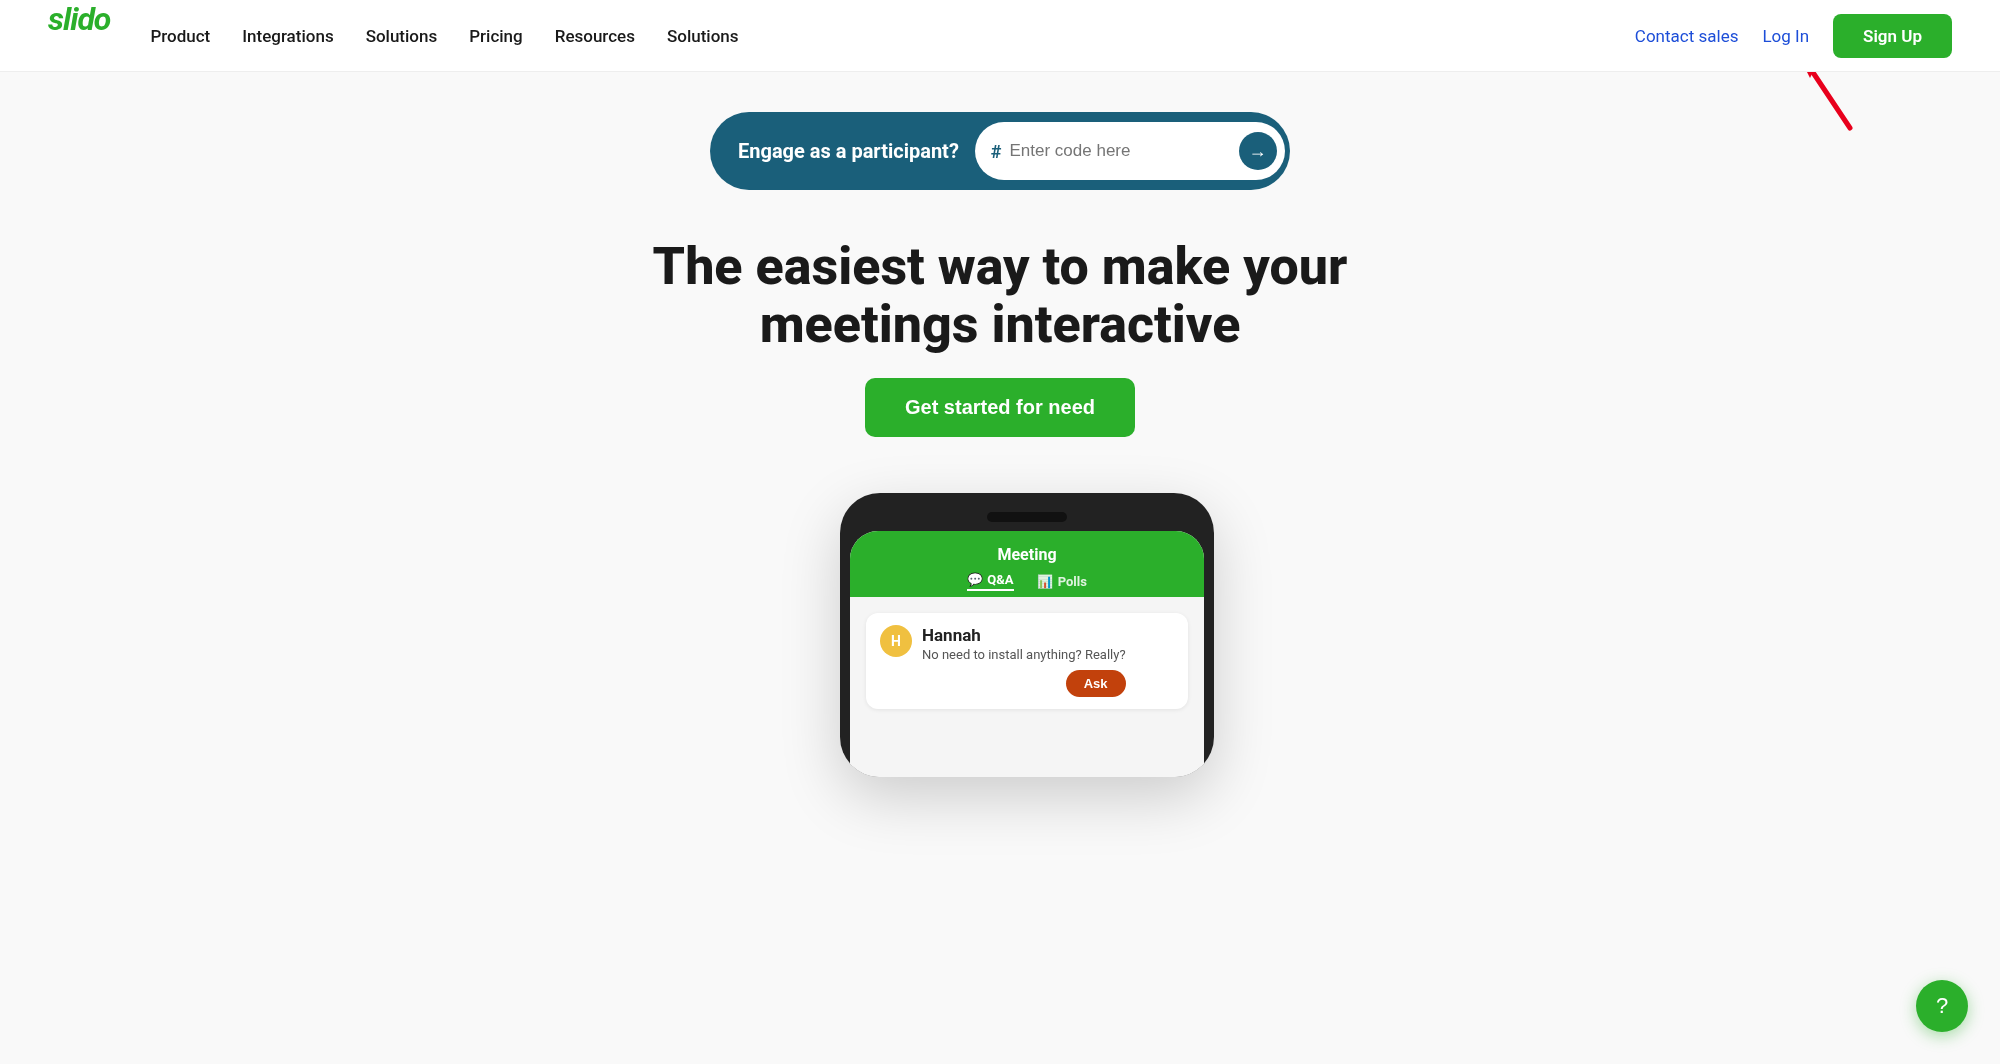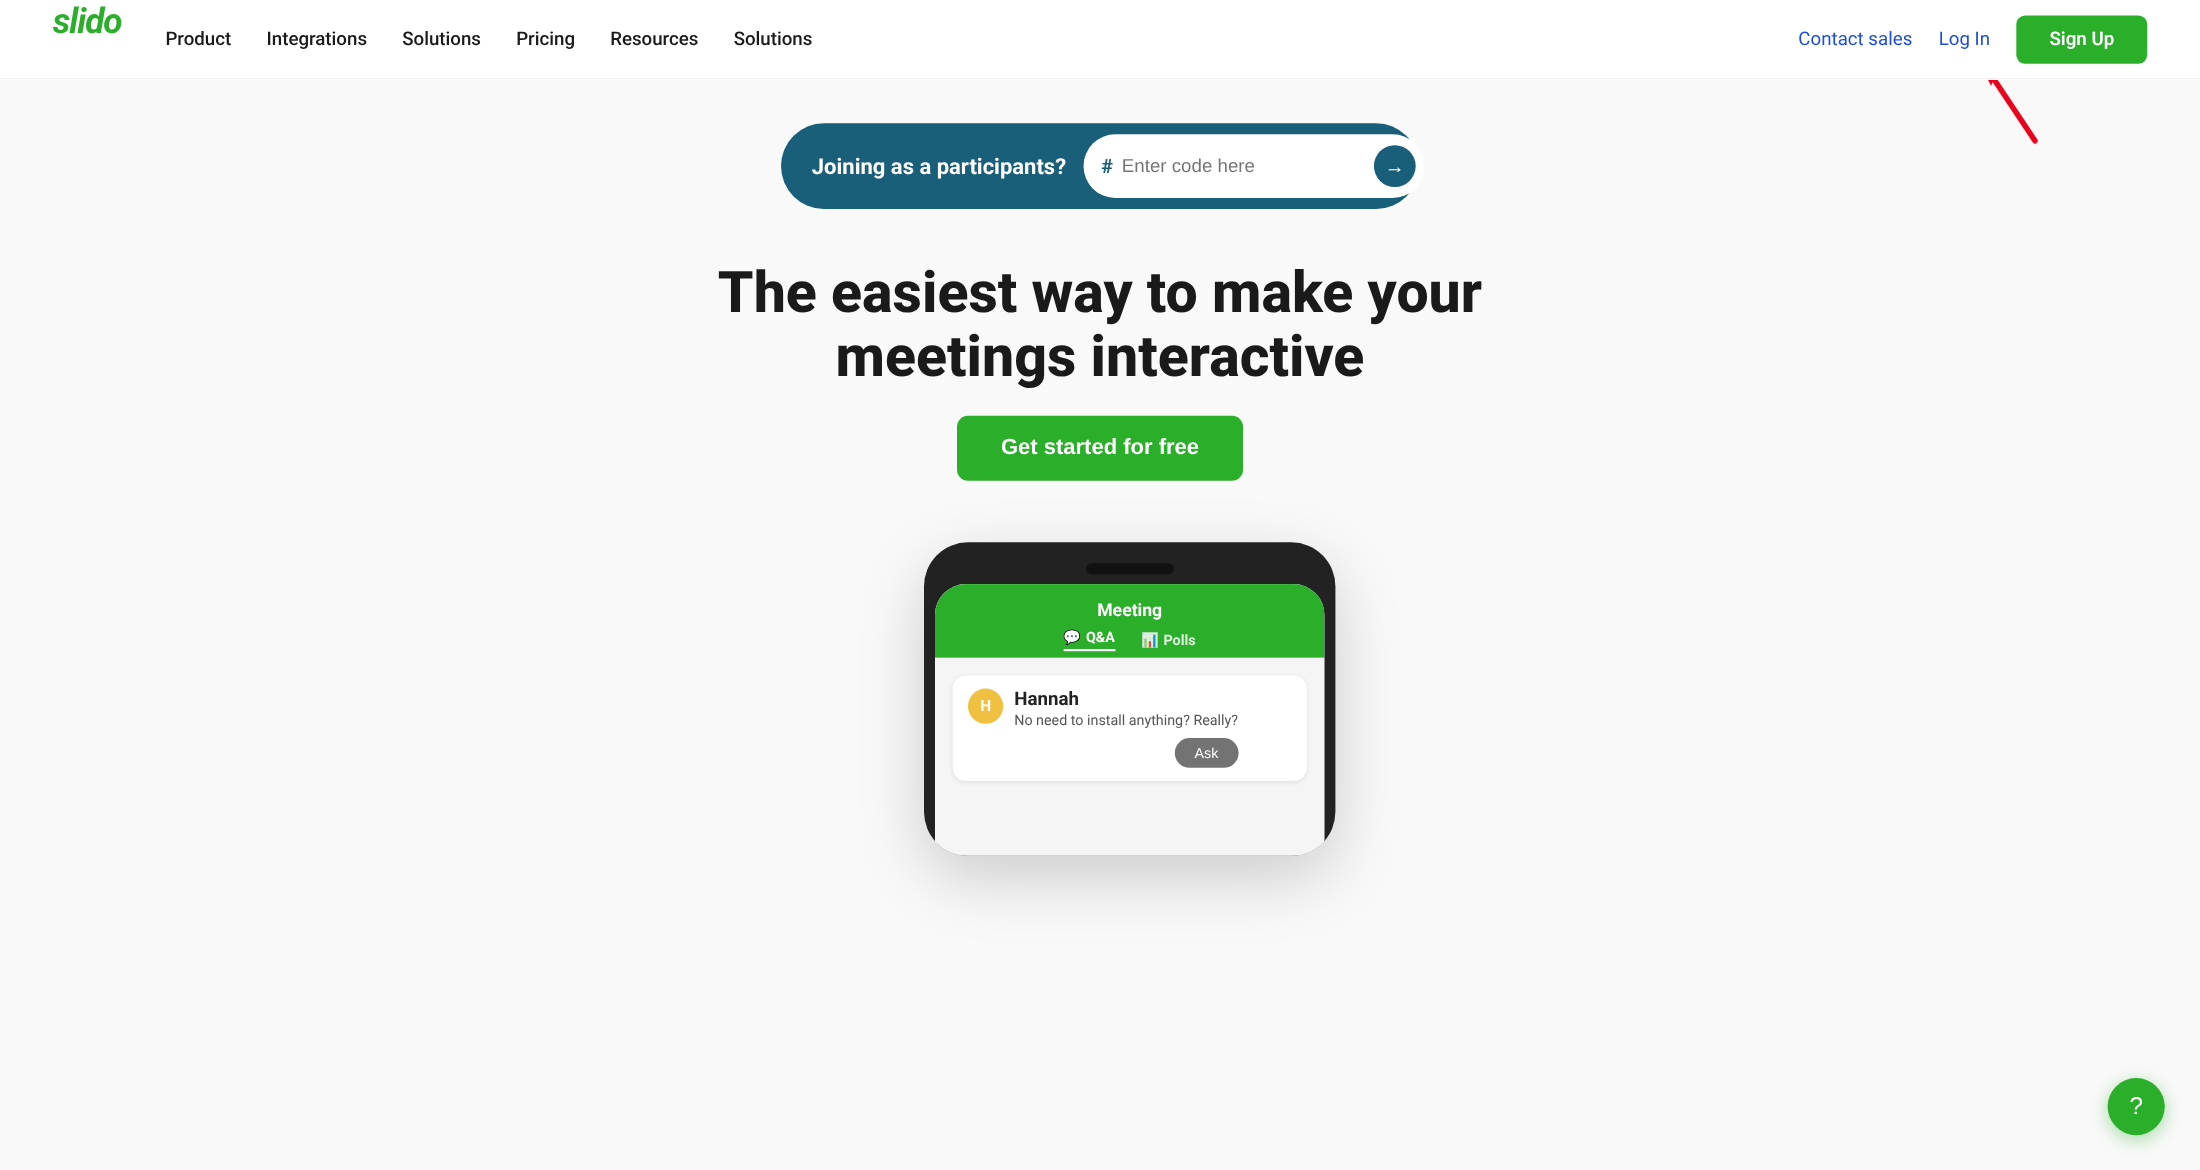--- a/index.html
+++ b/index.html
@@ -249,27 +249,27 @@
       font-size: 17px;
       font-weight: 700;
       color: #222;
       margin-bottom: 2px;
     }
     .chat-msg {
       font-size: 13px;
       color: #555;
     }
     .ask-btn {
-      background: #737373;
+      background: #c2410c;
       color: #fff;
       border: none;
       border-radius: 20px;
       padding: 6px 18px;
       font-size: 13px;
-      font-weight: 400;
+      font-weight: 700;
       float: right;
       margin-top: 8px;
       cursor: pointer;
     }
 
     
     .help-btn {
       position: fixed;
       bottom: 32px;
       right: 32px;
@@ -318,32 +318,32 @@
 <div class="red-arrow">
   <svg viewBox="0 0 80 90" width="80" height="90" xmlns="http://www.w3.org/2000/svg">
     <line x1="60" y1="80" x2="20" y2="20" stroke="#e8001c" stroke-width="5" stroke-linecap="round"></line>
     <polygon points="10,10 30,10 20,30" fill="#e8001c"></polygon>
   </svg>
 </div>
 
 <main>
 
   <div class="participant-bar">
-    <span class="participant-text">Joining as a participants?</span>
+    <span class="participant-text">Engage as a participant?</span>
     <div class="code-input-wrap">
       <span class="hash-icon">#</span>
       <input class="code-input" type="text" placeholder="Enter code here" style="">
       <button class="code-submit">→</button>
     </div>
   </div>
 
   <h1 class="hero-title">The easiest way to make your meetings interactive</h1>
 
 
-  <button class="btn-cta">Get started for free</button>
+  <button class="btn-cta">Get started for need</button>
 
   <div class="phone-wrap">
     <div class="phone-outer">
       <div class="phone-notch">
         <div class="phone-notch-inner"></div>
       </div>
       <div class="phone-screen">
         <div class="phone-header">
           <div>Meeting</div>
           <div class="phone-tabs">

